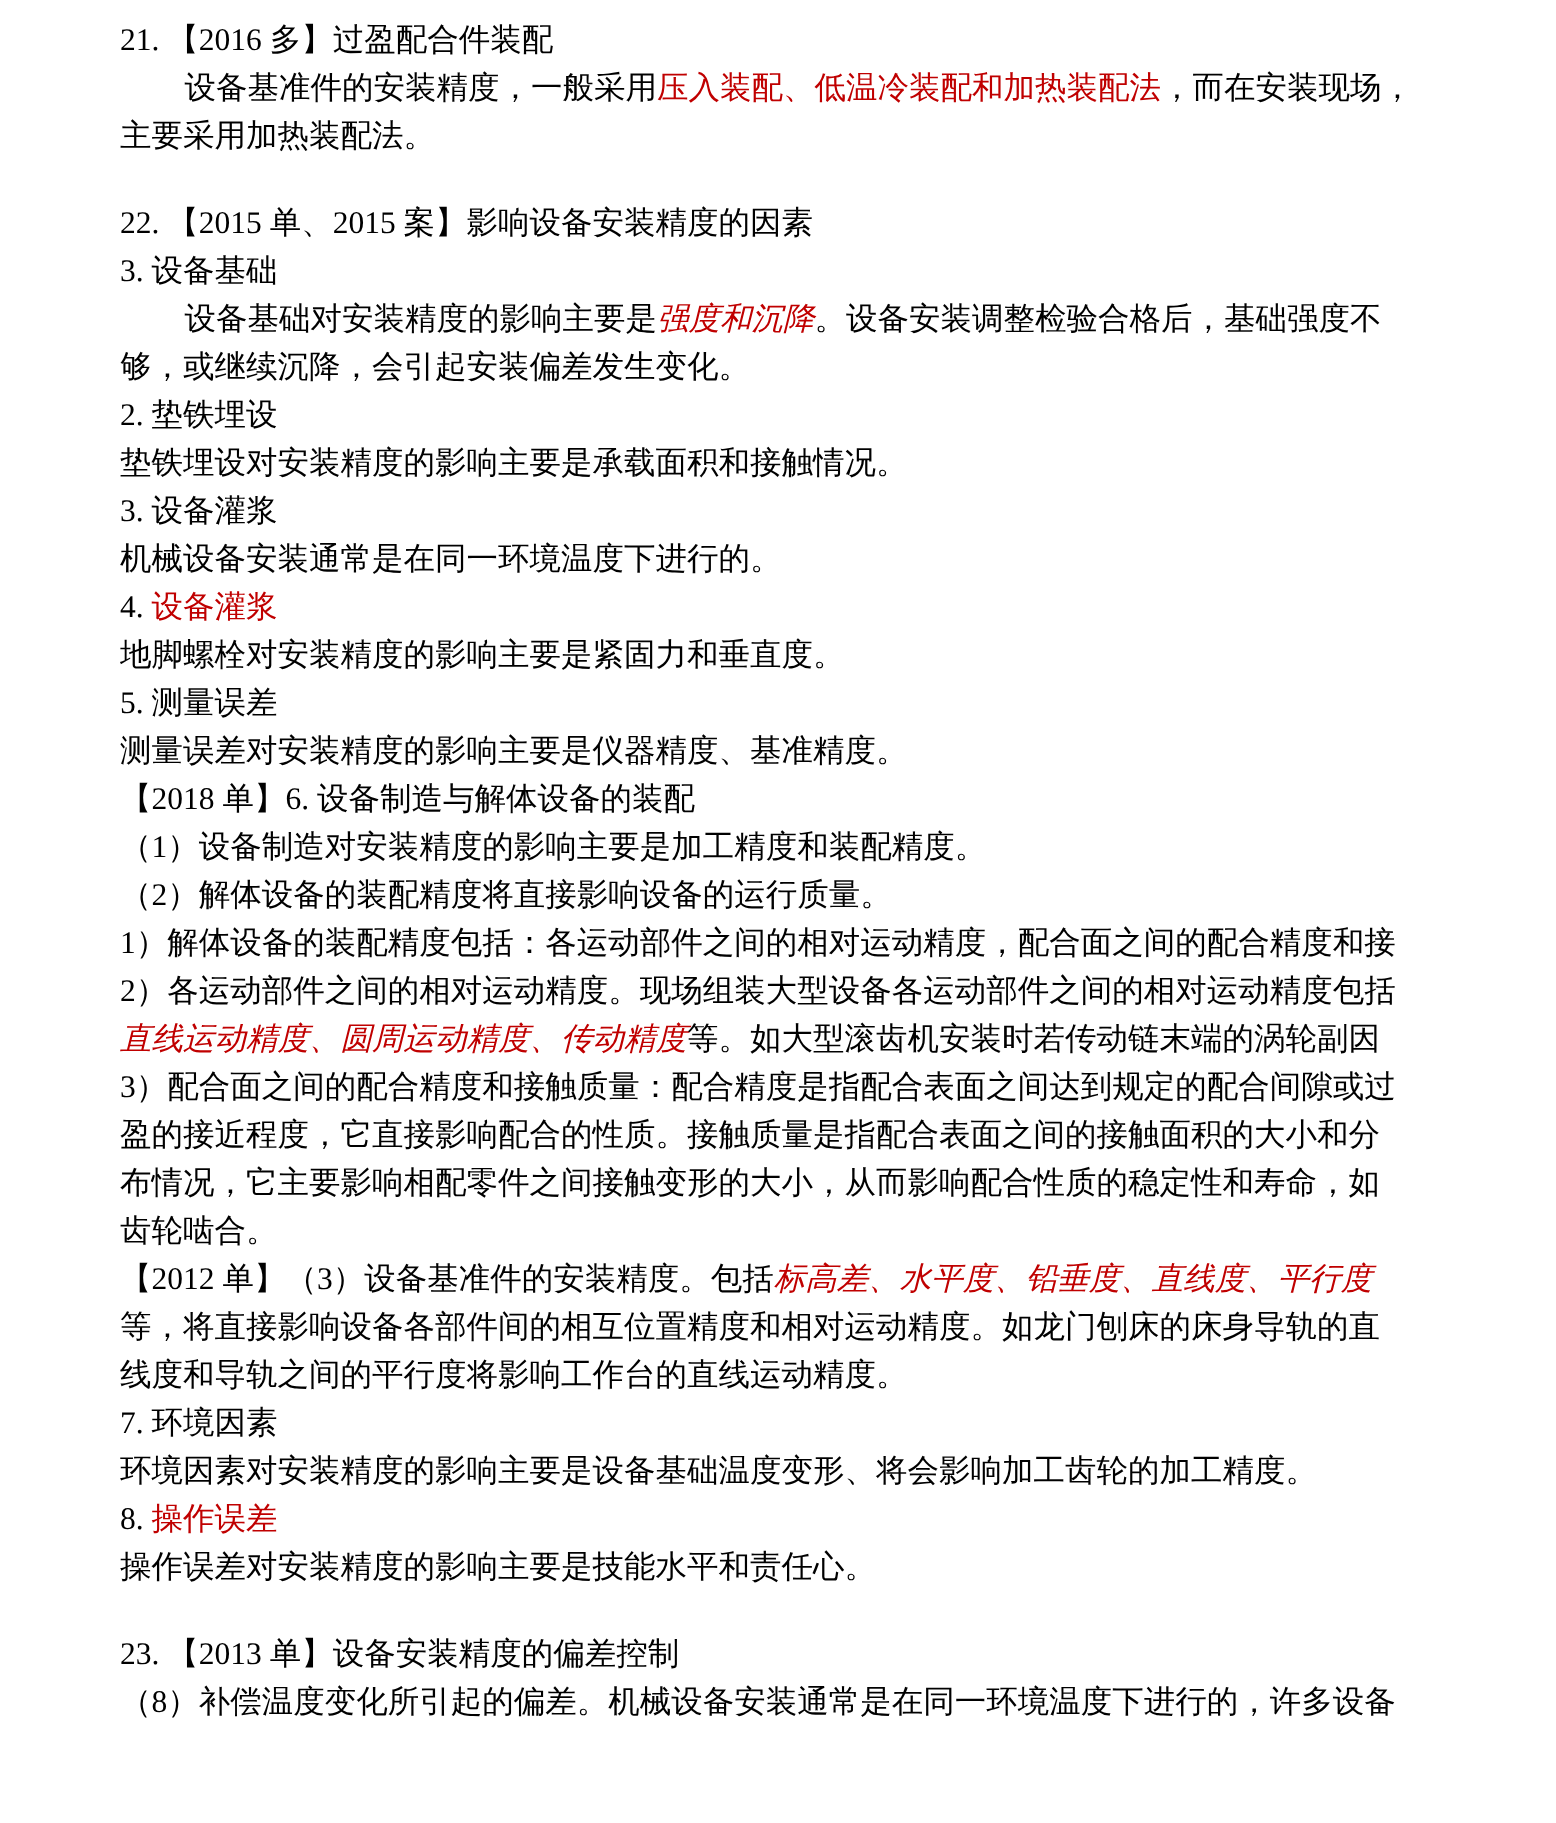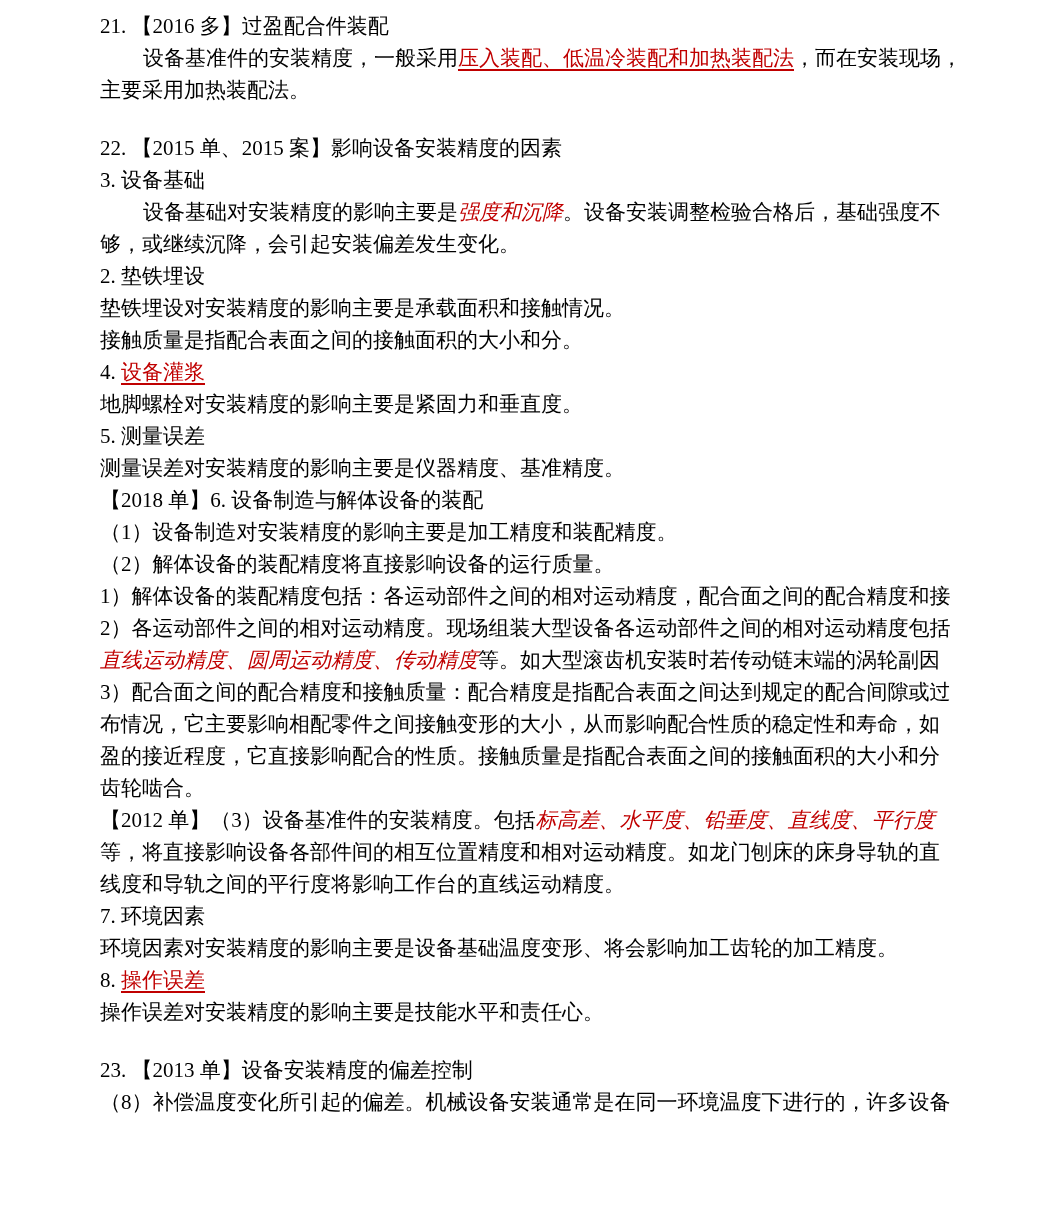--- a/index.html
+++ b/index.html
@@ -13,74 +13,74 @@
     width:1037px;
     height:1215px;
     overflow:hidden;
     font-family:"Liberation Serif","DejaVu Serif",serif;
     color:var(--ink);
   }
   .page{
     width:1037px;
     height:895px;
     background:var(--paper);
-    padding:10px 80px 0 100px;
+    padding:10px 80px 0 80px;
   }
   .doc-line{
     font-size:21px;
     line-height:32px;
     height:32px;
     white-space:nowrap;
     text-align:left;
     color:var(--ink);
   }
   .doc-line.indent2{
     padding-left:43px;
   }
   .blank-line{
     height:26px;
   }
   .run{ color:inherit; }
   .run.red{ color:var(--accent-red);font-style:italic; }
   .run.redu{
     color:var(--accent-red);
-    text-decoration:underline;
     text-decoration-color:var(--accent-red);
     text-decoration-thickness:1.5px;
     text-underline-offset:4px;
   }
 </style>
 </head>
 <body>
 
 <div class="page" id="doc-root">
     <div class="doc-line"><span class="run">21. 【2016 多】过盈配合件装配</span></div>
     <div class="doc-line indent2"><span class="run">设备基准件的安装精度，一般采用</span><span class="run redu">压入装配、低温冷装配和加热装配法</span><span class="run">，而在安装现场，</span></div>
     <div class="doc-line"><span class="run">主要采用加热装配法。</span></div>
     <div class="blank-line"></div>
     <div class="doc-line"><span class="run">22. 【2015 单、2015 案】影响设备安装精度的因素</span></div>
     <div class="doc-line"><span class="run">3. 设备基础</span></div>
     <div class="doc-line indent2"><span class="run">设备基础对安装精度的影响主要是</span><span class="run red">强度和沉降</span><span class="run">。设备安装调整检验合格后，基础强度不</span></div>
     <div class="doc-line"><span class="run">够，或继续沉降，会引起安装偏差发生变化。</span></div>
     <div class="doc-line"><span class="run">2. 垫铁埋设</span></div>
     <div class="doc-line"><span class="run">垫铁埋设对安装精度的影响主要是承载面积和接触情况。</span></div>
-    <div class="doc-line"><span class="run">接触质量是指配合表面之间的接触面积的大小和分。</span></div>
+    <div class="doc-line"><span class="run">3. 设备灌浆</span></div>
+    <div class="doc-line"><span class="run">机械设备安装通常是在同一环境温度下进行的。</span></div>
     <div class="doc-line"><span class="run">4. </span><span class="run redu">设备灌浆</span></div>
     <div class="doc-line"><span class="run">地脚螺栓对安装精度的影响主要是紧固力和垂直度。</span></div>
     <div class="doc-line"><span class="run">5. 测量误差</span></div>
     <div class="doc-line"><span class="run">测量误差对安装精度的影响主要是仪器精度、基准精度。</span></div>
     <div class="doc-line"><span class="run">【2018 单】6. 设备制造与解体设备的装配</span></div>
     <div class="doc-line"><span class="run">（1）设备制造对安装精度的影响主要是加工精度和装配精度。</span></div>
     <div class="doc-line"><span class="run">（2）解体设备的装配精度将直接影响设备的运行质量。</span></div>
     <div class="doc-line"><span class="run">1）解体设备的装配精度包括：各运动部件之间的相对运动精度，配合面之间的配合精度和接</span></div>
     <div class="doc-line"><span class="run">2）各运动部件之间的相对运动精度。现场组装大型设备各运动部件之间的相对运动精度包括</span></div>
     <div class="doc-line"><span class="run red">直线运动精度、圆周运动精度、传动精度</span><span class="run">等。如大型滚齿机安装时若传动链末端的涡轮副因</span></div>
     <div class="doc-line"><span class="run">3）配合面之间的配合精度和接触质量：配合精度是指配合表面之间达到规定的配合间隙或过</span></div>
+    <div class="doc-line"><span class="run">盈的接近程度，它直接影响配合的性质。接触质量是指配合表面之间的接触面积的大小和分</span></div>
     <div class="doc-line"><span class="run">布情况，它主要影响相配零件之间接触变形的大小，从而影响配合性质的稳定性和寿命，如</span></div>
-    <div class="doc-line"><span class="run">盈的接近程度，它直接影响配合的性质。接触质量是指配合表面之间的接触面积的大小和分</span></div>
     <div class="doc-line"><span class="run">齿轮啮合。</span></div>
     <div class="doc-line"><span class="run">【2012 单】（3）设备基准件的安装精度。包括</span><span class="run red">标高差、水平度、铅垂度、直线度、平行度</span></div>
     <div class="doc-line"><span class="run">等，将直接影响设备各部件间的相互位置精度和相对运动精度。如龙门刨床的床身导轨的直</span></div>
     <div class="doc-line"><span class="run">线度和导轨之间的平行度将影响工作台的直线运动精度。</span></div>
     <div class="doc-line"><span class="run">7. 环境因素</span></div>
     <div class="doc-line"><span class="run">环境因素对安装精度的影响主要是设备基础温度变形、将会影响加工齿轮的加工精度。</span></div>
     <div class="doc-line"><span class="run">8. </span><span class="run redu">操作误差</span></div>
     <div class="doc-line"><span class="run">操作误差对安装精度的影响主要是技能水平和责任心。</span></div>
     <div class="blank-line"></div>
     <div class="doc-line"><span class="run">23. 【2013 单】设备安装精度的偏差控制</span></div>

